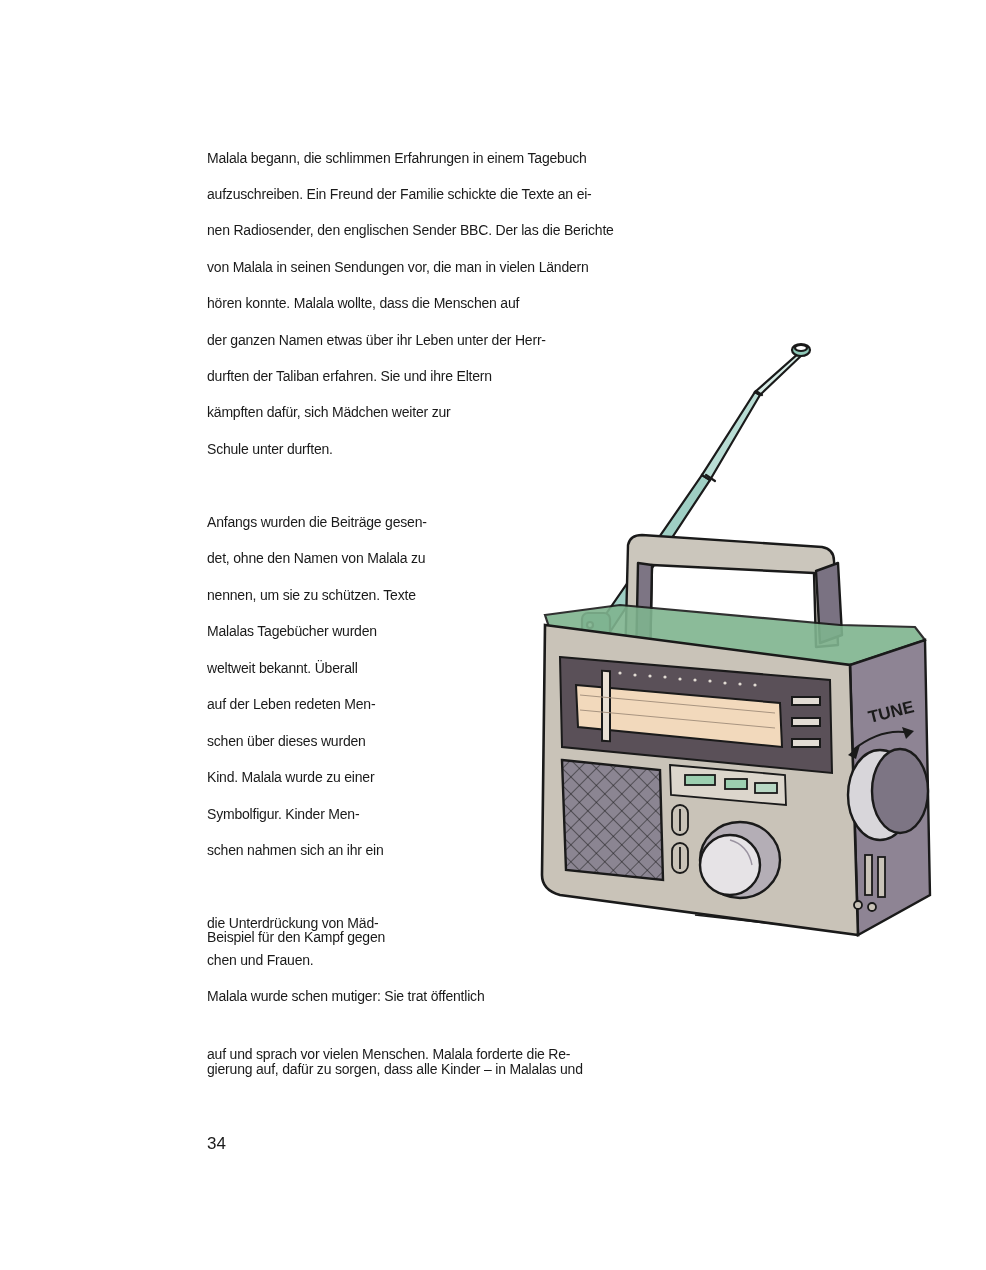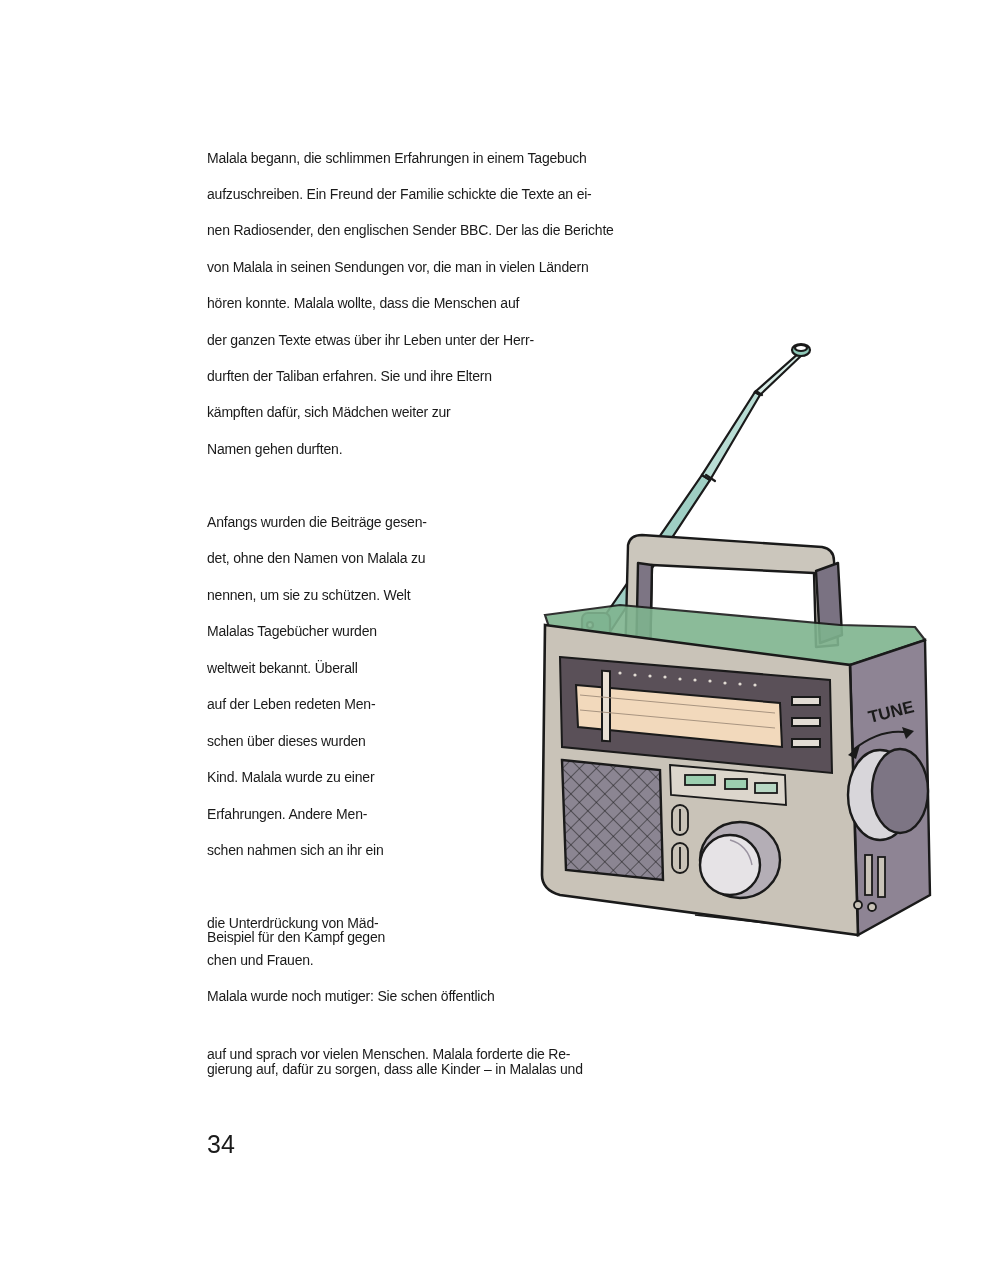--- a/index.html
+++ b/index.html
@@ -20,21 +20,21 @@
       left: 207px;
       font-size: 14px;
       line-height: 36px;
       white-space: nowrap;
       letter-spacing: -0.2px;
     }
     .page-number {
       position: absolute;
       left: 207px;
       top: 1126px;
-      font-size: 25px;
+      font-size: 17px;
       line-height: 36px;
     }
     .illustration {
       position: absolute;
       left: 520px;
       top: 335px;
       width: 420px;
       height: 625px;
     }
   </style>
@@ -42,44 +42,44 @@
 <body>
 
 <div>
 
   <div>
     <div class="line" style="top:140px">Malala begann, die schlimmen Erfahrungen in einem Tagebuch</div>
     <div class="line" style="top:176px">aufzuschreiben. Ein Freund der Familie schickte die Texte an ei-</div>
     <div class="line" style="top:212px">nen Radiosender, den englischen Sender BBC. Der las die Berichte</div>
     <div class="line" style="top:249px">von Malala in seinen Sendungen vor, die man in vielen Ländern</div>
     <div class="line" style="top:285px">hören konnte. Malala wollte, dass die Menschen auf</div>
-    <div class="line" style="top:322px">der ganzen Texte etwas über ihr Leben unter der Herr-</div>
+    <div class="line" style="top:322px">der ganzen Namen etwas über ihr Leben unter der Herr-</div>
     <div class="line" style="top:358px">durften der Taliban erfahren. Sie und ihre Eltern</div>
     <div class="line" style="top:394px">kämpften dafür, sich Mädchen weiter zur</div>
-    <div class="line" style="top:431px">Namen gehen durften.</div>
+    <div class="line" style="top:431px">Schule unter durften.</div>
   </div>
 
   <div>
     <div class="line" style="top:504px">Anfangs wurden die Beiträge gesen-</div>
     <div class="line" style="top:540px">det, ohne den Namen von Malala zu</div>
-    <div class="line" style="top:577px">nennen, um sie zu schützen. Welt</div>
+    <div class="line" style="top:577px">nennen, um sie zu schützen. Texte</div>
     <div class="line" style="top:613px">Malalas Tagebücher wurden</div>
     <div class="line" style="top:650px">weltweit bekannt. Überall</div>
     <div class="line" style="top:686px">auf der Leben redeten Men-</div>
     <div class="line" style="top:723px">schen über dieses wurden</div>
     <div class="line" style="top:759px">Kind. Malala wurde zu einer</div>
-    <div class="line" style="top:796px">Erfahrungen. Andere Men-</div>
+    <div class="line" style="top:796px">Symbolfigur. Kinder Men-</div>
     <div class="line" style="top:832px">schen nahmen sich an ihr ein</div>
     <div class="line" style="top:919px">Beispiel für den Kampf gegen</div>
     <div class="line" style="top:905px">die Unterdrückung von Mäd-</div>
     <div class="line" style="top:942px">chen und Frauen.</div>
   </div>
 
   <div>
-    <div class="line" style="top:978px">Malala wurde noch mutiger: Sie schen öffentlich</div>
+    <div class="line" style="top:978px">Malala wurde schen mutiger: Sie trat öffentlich</div>
     <div class="line" style="top:1036px">auf und sprach vor vielen Menschen. Malala forderte die Re-</div>
     <div class="line" style="top:1051px">gierung auf, dafür zu sorgen, dass alle Kinder – in Malalas und</div>
   </div>
 
   <div class="illustration">
     <svg width="420" height="625" viewBox="0 0 420 625" xmlns="http://www.w3.org/2000/svg">
 
       <g stroke="#1a1a1a" stroke-width="2.2" stroke-linecap="round">
         <polygon points="75,295 88,300 190,145 182,140" fill="#9fcfc4"></polygon>
         <polygon points="182,140 190,145 240,60 235,57" fill="#b8ddd4"></polygon>

